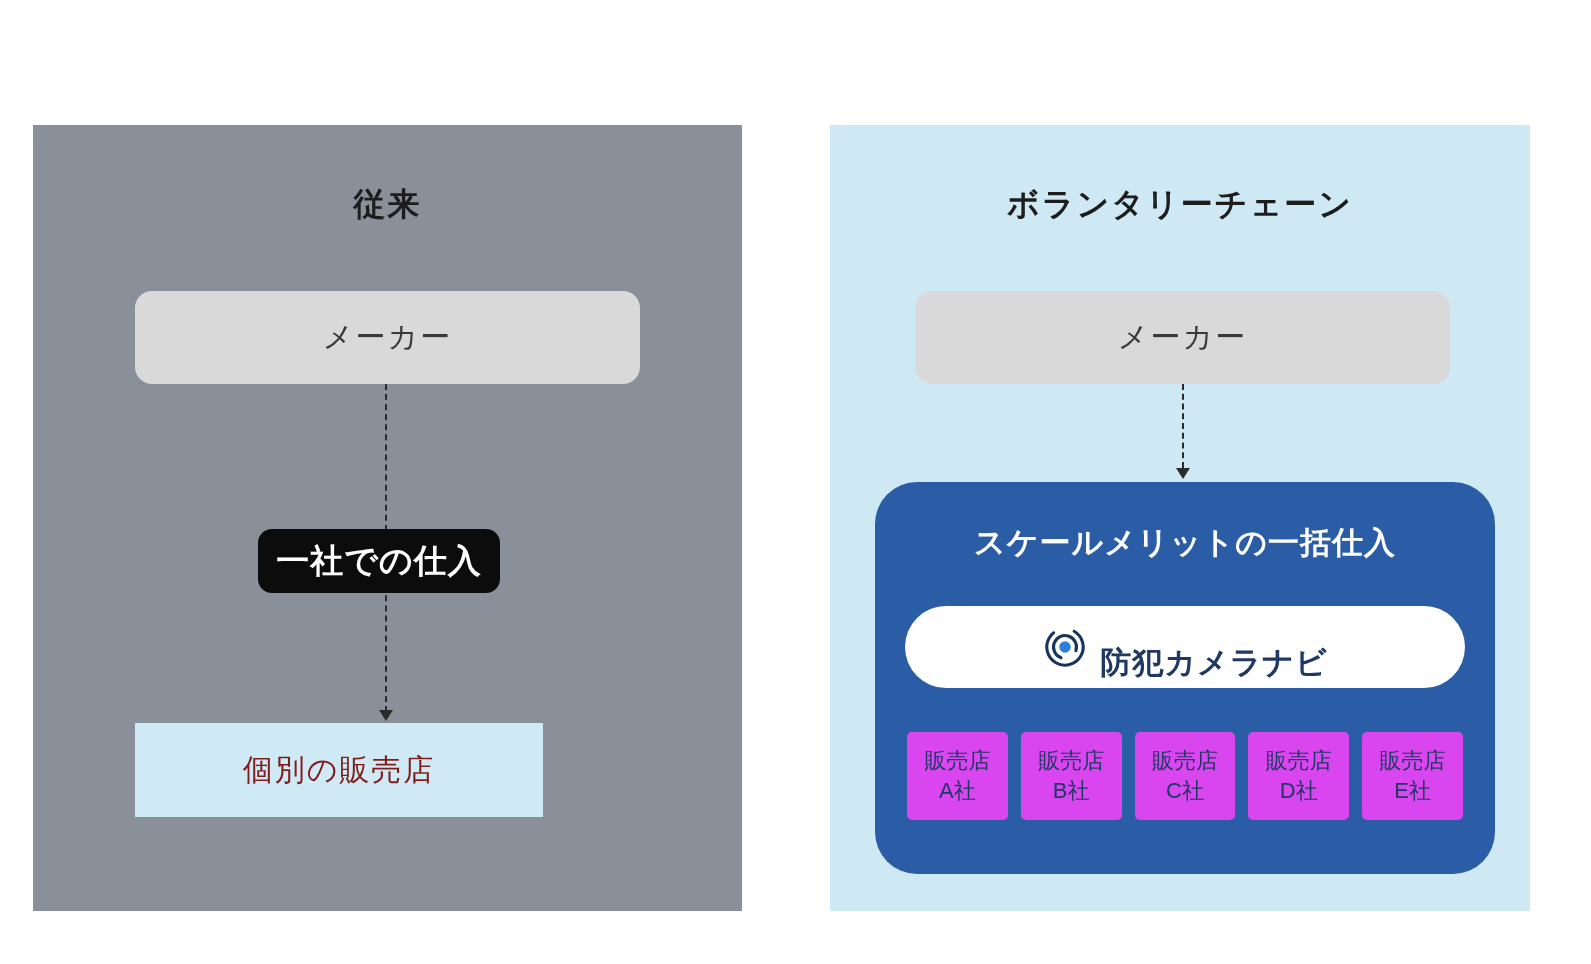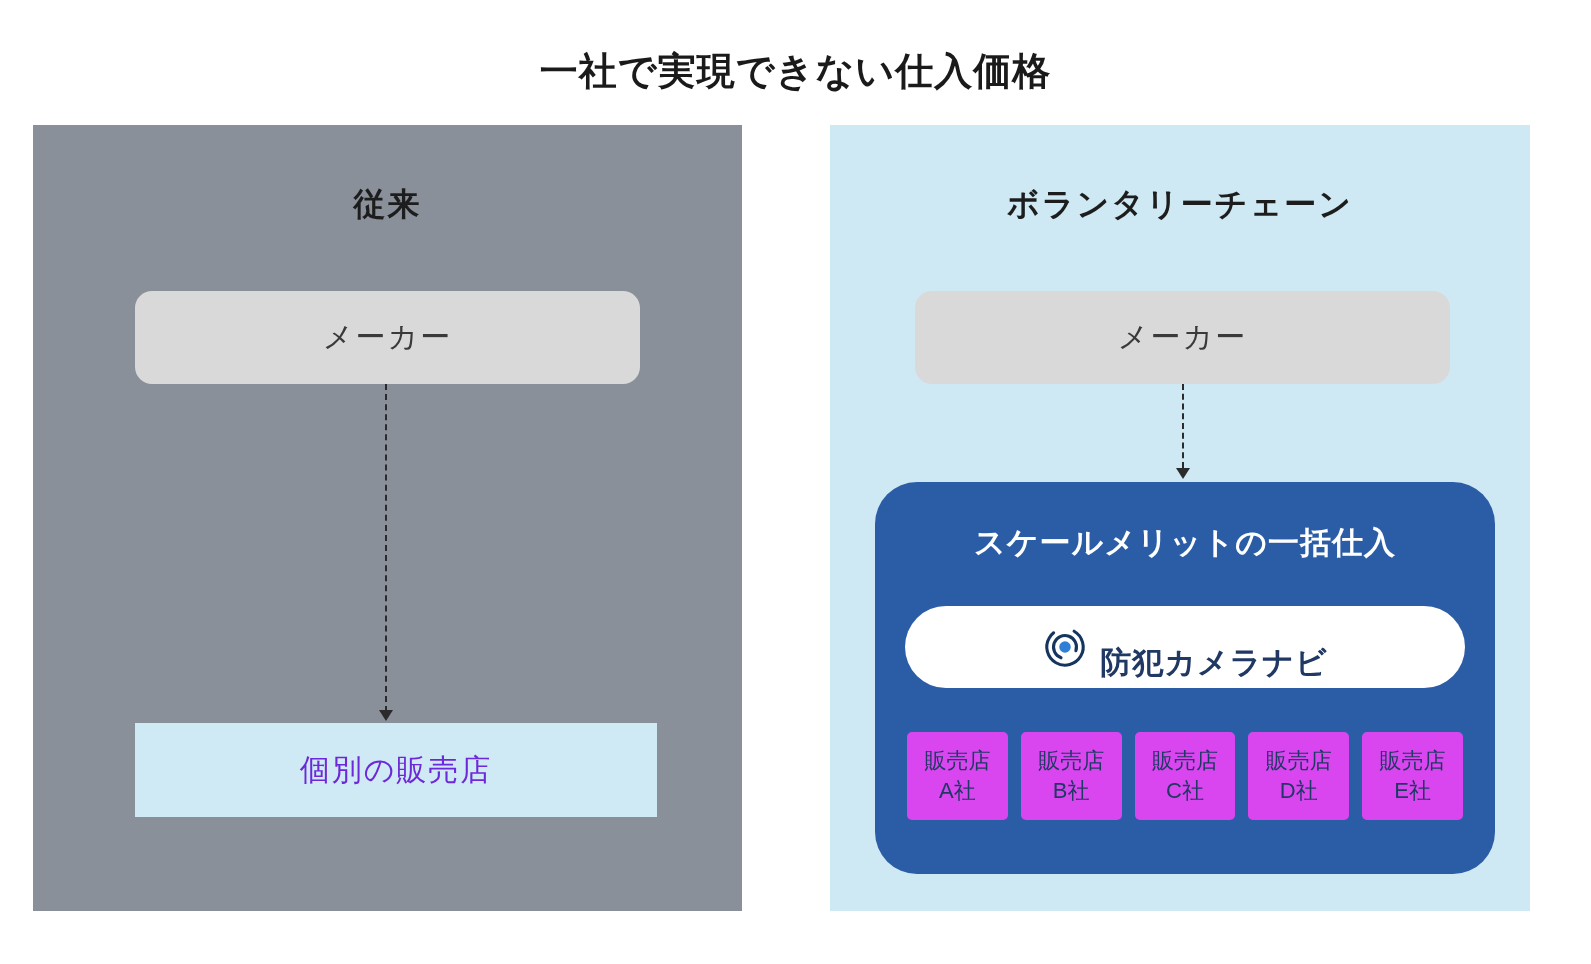--- a/index.html
+++ b/index.html
@@ -70,24 +70,24 @@
     color: #3a3a3a;
     border-radius: 17px;
   }
   .right-maker {
     left: 85px;
     width: 535px;
   }
   .dealer-box {
     left: 102px;
     top: 598px;
-    width: 522px;
+    width: 408px;
     height: 94px;
     background: var(--dealer_lightblue, #cfeaf4);
-    color: #6d28d9;
+    color: #7f1d1d;
   }
   .dashed-line {
     position: absolute;
     width: 0;
     border-left: 2px dashed var(--line_dark, #2b2b2b);
     left: 352px;
   }
   .left-line {
     top: 259px;
     height: 328px;
@@ -189,27 +189,27 @@
     color: var(--navy_text, #1f3864);
     font-size: 22px;
     line-height: 1.35;
   }
 </style>
 </head>
 <body>
 
 <div class="canvas">
 
-  <div class="main-title">一社で実現できない仕入価格</div>
 
   <div class="panel panel-left">
     <div class="panel-title">従来</div>
     <div class="box maker-box">メーカー</div>
     <div class="dashed-line left-line"></div>
     <div class="arrowhead left-arrowhead"></div>
+    <div class="badge">一社での仕入</div>
     <div class="box dealer-box">個別の販売店</div>
   </div>
 
   <div class="panel panel-right">
     <div class="panel-title">ボランタリーチェーン</div>
     <div class="box maker-box right-maker">メーカー</div>
     <div class="dashed-line right-line"></div>
     <div class="arrowhead right-arrowhead"></div>
 
     <div class="bulk-box">

